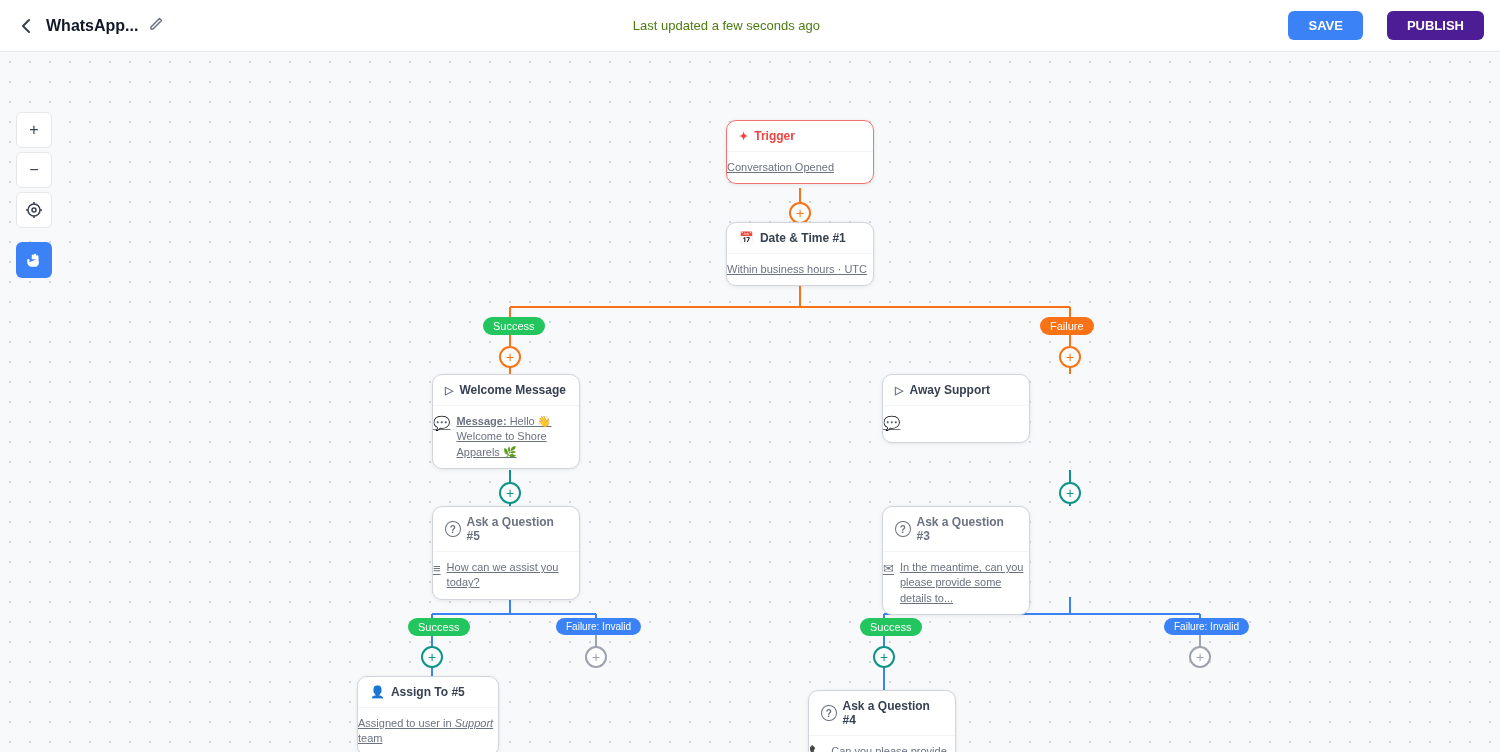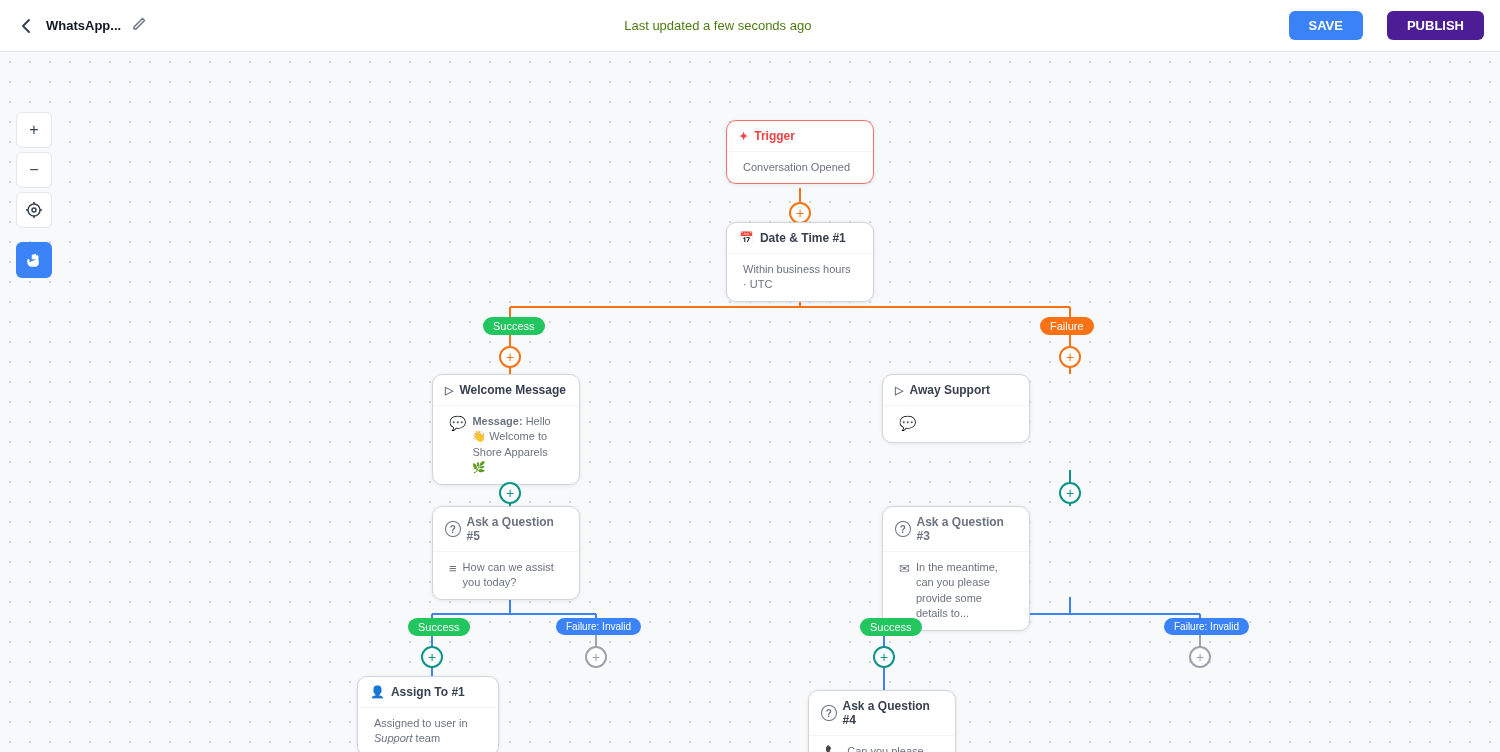--- a/index.html
+++ b/index.html
@@ -6,21 +6,21 @@
     body { font-family: -apple-system, BlinkMacSystemFont, 'Segoe UI', sans-serif; background: #f5f5f5; overflow: hidden; height: 752px; width: 1500px; }
 
     
     .header {
       display: flex; align-items: center; justify-content: space-between;
       background: #fff; border-bottom: 1px solid #e5e7eb;
       padding: 0 16px; height: 52px; position: relative; z-index: 10;
     }
     .header-left { display: flex; align-items: center; gap: 10px; }
     .back-btn { background: none; border: none; cursor: pointer; color: #374151; font-size: 18px; display: flex; align-items: center; }
-    .app-title { font-size: 13px; font-weight: 600; color: #111827; }
+    .app-title { font-size: 16px; font-weight: 600; color: #111827; }
     .edit-btn { background: none; border: none; cursor: pointer; color: #6b7280; font-size: 14px; }
     .header-center { font-size: 13px; color: #4d7c0f; }
     .header-right { display: flex; gap: 24px; align-items: center; }
     .btn-save {
       background: #3b82f6; color: #fff; border: none; border-radius: 6px;
       padding: 7px 20px; font-size: 13px; font-weight: 600; cursor: pointer;
     }
     .btn-publish {
       background: #4c1d95; color: #fff; border: none; border-radius: 6px;
       padding: 7px 20px; font-size: 13px; font-weight: 600; cursor: pointer;
@@ -48,21 +48,21 @@
     
     .flow-node {
       position: absolute; background: #fff; border: 1.5px solid #e5e7eb;
       border-radius: 10px; box-shadow: 0 1px 4px rgba(0,0,0,0.08);
     }
     .node-header {
       display: flex; align-items: center; gap: 6px;
       padding: 8px 12px; border-bottom: 1px solid #f3f4f6;
       font-size: 12px; font-weight: 600; color: #374151;
     }
-    .node-body { padding: 8px 16px; font-size: 11px; color: #6b7280; line-height: 1.4; }
+    .node-body { padding: 8px 0; font-size: 11px; color: #6b7280; line-height: 1.4; text-decoration: underline; }
     .node-body-row { display: flex; align-items: flex-start; gap: 6px; }
 
     
     .trigger-node { border-color: #f87171; left: 726px; top: 68px; width: 148px; }
     .trigger-node .node-header { color: #ef4444; }
 
     
     .datetime-node { border-color: #d1d5db; left: 726px; top: 170px; width: 148px; }
 
     
@@ -302,21 +302,21 @@
   <div class="badge badge-success" style="left:860px; top:566px; background:#22c55e;">Success</div>
 
   <div class="badge badge-failure-invalid" style="left:1164px; top:566px;">Failure: Invalid</div>
 
   <div class="plus-circle plus-teal" style="left:873px; top:594px;">+</div>
   <div class="plus-circle plus-gray" style="left:1189px; top:594px;">+</div>
 
   <div class="flow-node assign-node">
     <div class="node-header">
       <span style="font-size:12px;">👤</span>
-      <span>Assign To #1</span>
+      <span>Assign To #5</span>
     </div>
     <div class="node-body">
       <span>Assigned to user in <em>Support</em> team</span>
     </div>
   </div>
 
   <div class="flow-node askq4-node">
     <div class="node-header">
       <span style="color:#6b7280; border:1.5px solid #6b7280; border-radius:50%; width:16px; height:16px; display:inline-flex; align-items:center; justify-content:center; font-size:10px;">?</span>
       <span>Ask a Question #4</span>

